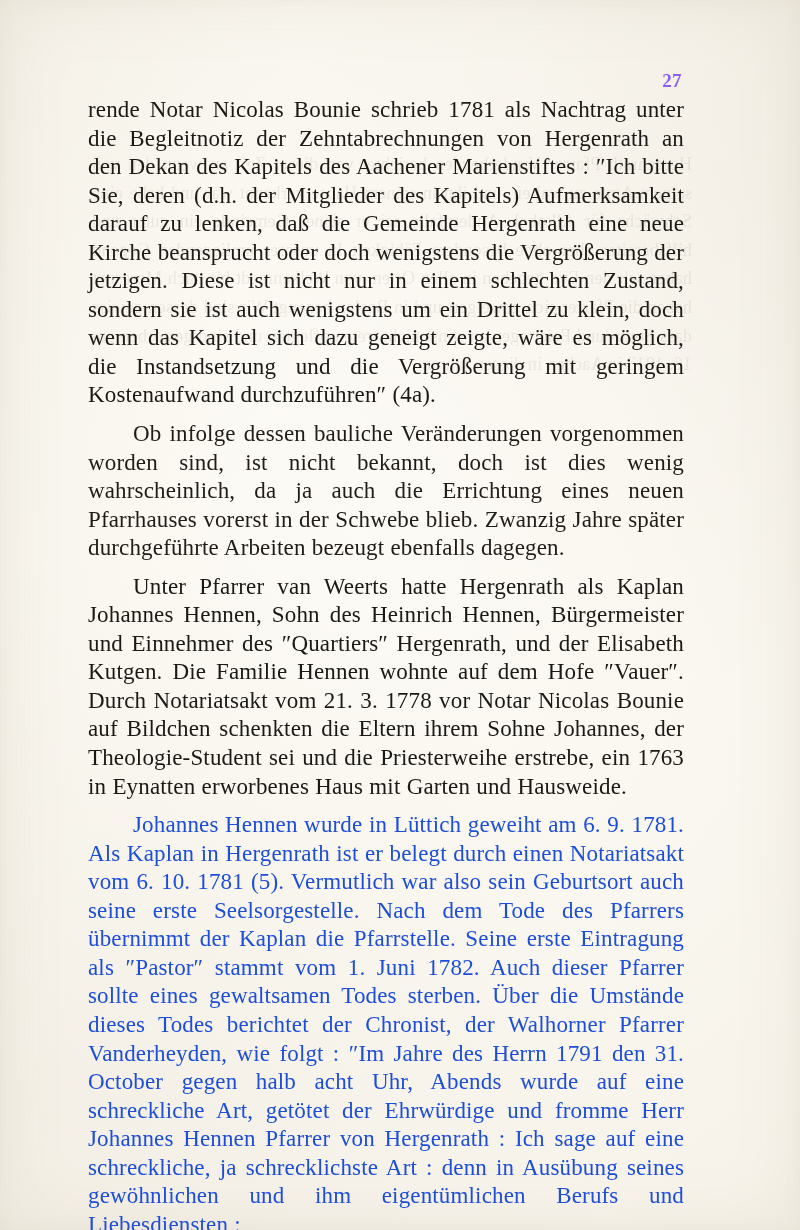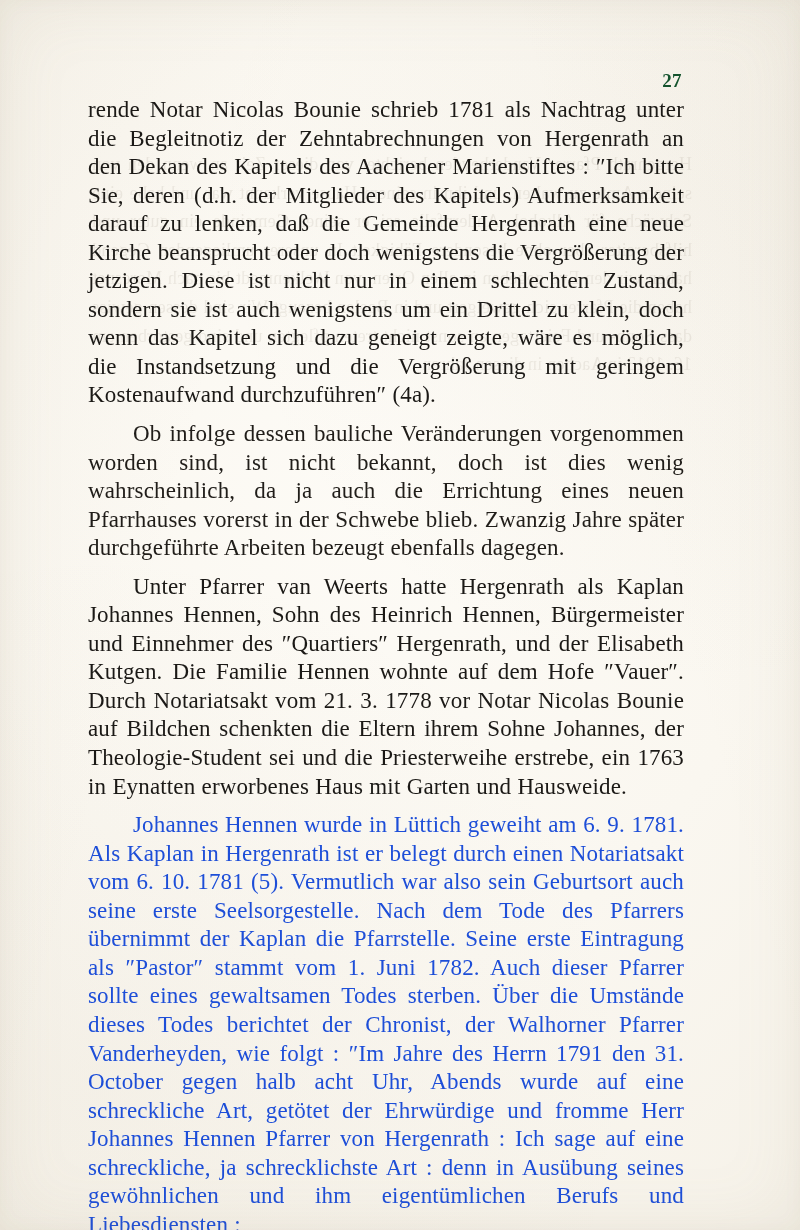--- a/index.html
+++ b/index.html
@@ -64,21 +64,21 @@
     height: 1230px;
   }
 
   .folio {
     position: absolute;
     right: 118px;
     top: 70px;
     font-weight: bold;
     font-size: 19px;
     letter-spacing: 0.4px;
-    color: #14532d;
+    color: #8b5cf6;
   }
 
   .textblock {
     position: absolute;
     left: 88px;
     top: 96px;
     width: 596px;
   }
 
   p.para {

